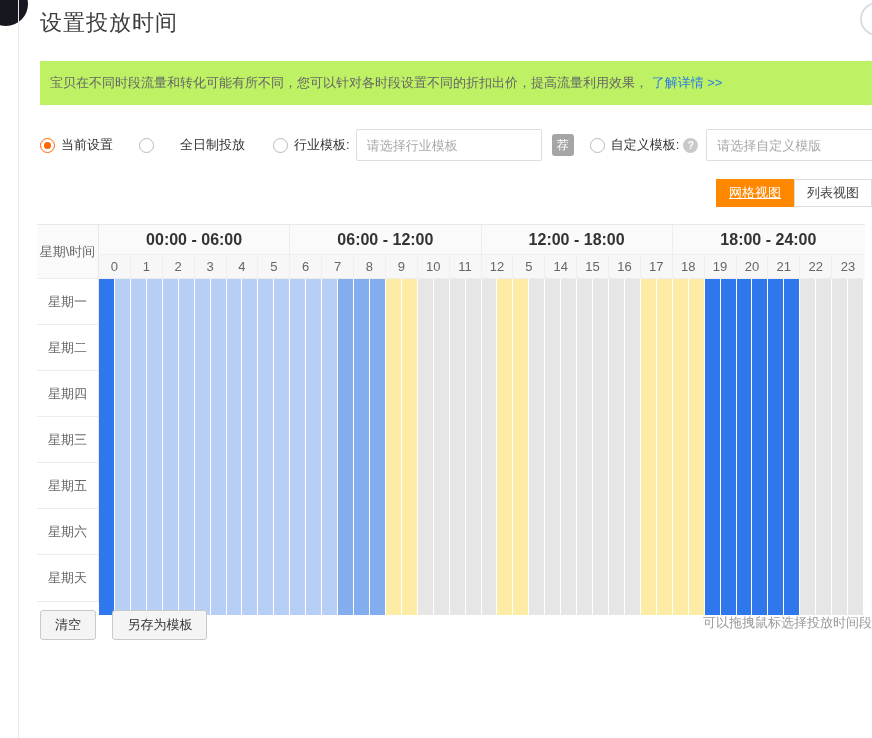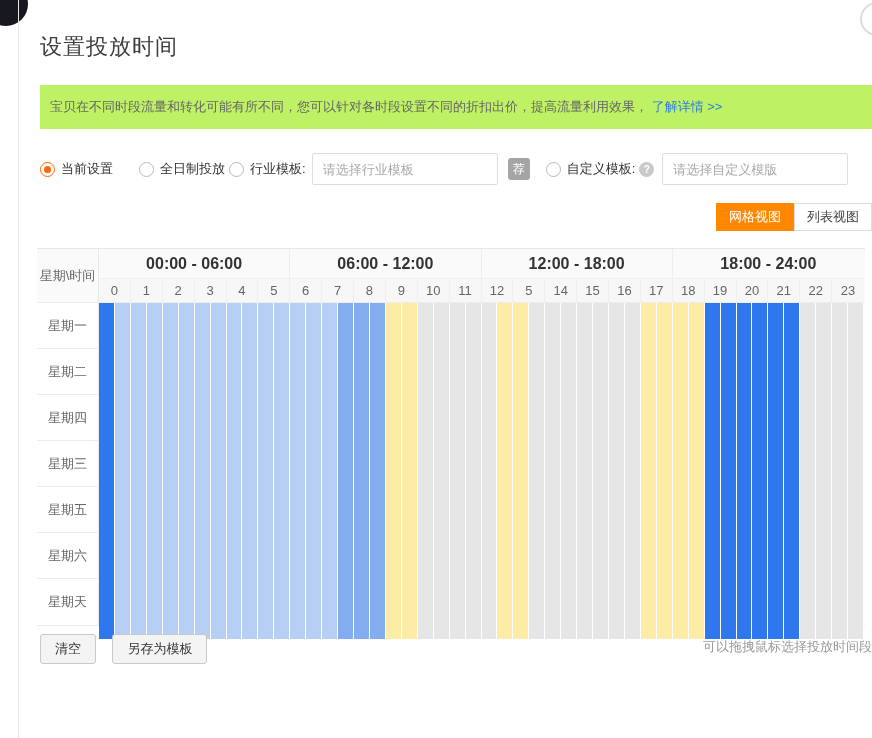--- a/index.html
+++ b/index.html
@@ -5,46 +5,46 @@
   * { margin:0; padding:0; box-sizing:border-box; }
   html,body { width:872px; height:738px; overflow:hidden; background:#fff;
     font-family:"Liberation Sans","DejaVu Sans",sans-serif; }
   .page { position:relative; width:872px; height:738px; }
   .corner-logo { position:absolute; left:-16px; top:-18px; width:44px; height:44px;
     border-radius:50%; background:#17171f; }
   .left-border { position:absolute; left:18px; top:0; width:1px; height:738px; background:#e9e9e9; }
   .tr-circle { position:absolute; right:-22px; top:2px; width:34px; height:34px;
     border:2px solid #d9dde5; border-radius:50%; background:#fff; }
   .content { position:absolute; left:40px; top:0; width:832px; }
-  h1.title { padding-top:32px; font-size:22px; font-weight:500; color:#3d3d3d; letter-spacing:1px; }
+  h1.title { padding-top:8px; font-size:22px; font-weight:500; color:#3d3d3d; letter-spacing:1px; }
   .banner { margin-top:23px; height:44px; line-height:44px; background:#bef264;
     font-size:13px; color:#666; padding-left:10px; white-space:nowrap; overflow:hidden; }
   .banner a { color:#2e7de0; text-decoration:none; cursor:pointer; }
   .controls { margin-top:24px; height:32px; display:flex; align-items:center; white-space:nowrap; }
   .radio { display:flex; align-items:center; cursor:pointer; font-size:13px; color:#333; }
   .rb { width:15px; height:15px; border-radius:50%; border:1px solid #b9b9b9; background:#fff;
     margin-right:6px; position:relative; flex:none; }
   .rb.checked { border-color:#ff6600; }
   .rb.checked::after { content:""; position:absolute; left:3px; top:3px; width:7px; height:7px;
     border-radius:50%; background:#ff6600; }
   .tpl-input { height:32px; border:1px solid #ddd; border-radius:2px; font-size:13px;
     color:#333; padding:0 10px; outline:none; }
   .tpl-input::placeholder { color:#a9a9a9; }
   .input-industry { width:186px; margin-left:6px; }
   .input-custom { width:186px; margin-left:8px; }
   .badge { width:22px; height:22px; margin:0 16px 0 10px; background:#a5a5a5; border-radius:3px;
     color:#fff; font-size:12px; display:flex; align-items:center; justify-content:center; flex:none; }
   .help { width:15px; height:15px; border-radius:50%; background:#c9c9c9; color:#fff;
     font-size:10px; font-weight:bold; display:flex; align-items:center; justify-content:center;
     margin-left:4px; flex:none; cursor:pointer; }
-  .mr28 { margin-right:26px; } .mr22 { margin-right:4px; }
+  .mr28 { margin-right:26px; } .mr22 { margin-right:28px;gap:20px; }
   .toggle-row { margin-top:18px; display:flex; justify-content:flex-end; }
   .tbtn { height:28px; padding:0 12px; font-size:13px; border:1px solid #ddd; background:#fff;
     color:#444; cursor:pointer; font-family:inherit; }
-  .tbtn.active { background:#ff8800; border-color:#ff8800; color:#fff; }
+  .tbtn.active { background:#ff8800; border-color:#ff8800; color:#fff;text-decoration:underline; }
   .table { margin-top:17px; width:828px; border-top:1px solid #e8e8e8; margin-left:-3px; }
   .thead { display:flex; background:#fafafa; }
   .corner { width:62px; border-right:1px solid #e8e8e8; border-bottom:1px solid #ededed;
     display:flex; align-items:center; justify-content:center; font-size:13px; color:#666; }
   .head-right { width:765px; }
   .group-row { display:flex; height:30px; border-bottom:1px solid #f0f0f0; }
   .group-cell { width:191.25px; display:flex; align-items:center; justify-content:center;
     font-size:16px; font-weight:bold; color:#333; border-right:1px solid #ededed; }
   .group-cell:last-child { border-right:none; }
   .hour-row { display:flex; height:24px; border-bottom:1px solid #ededed; background:#f7f7f7; }

